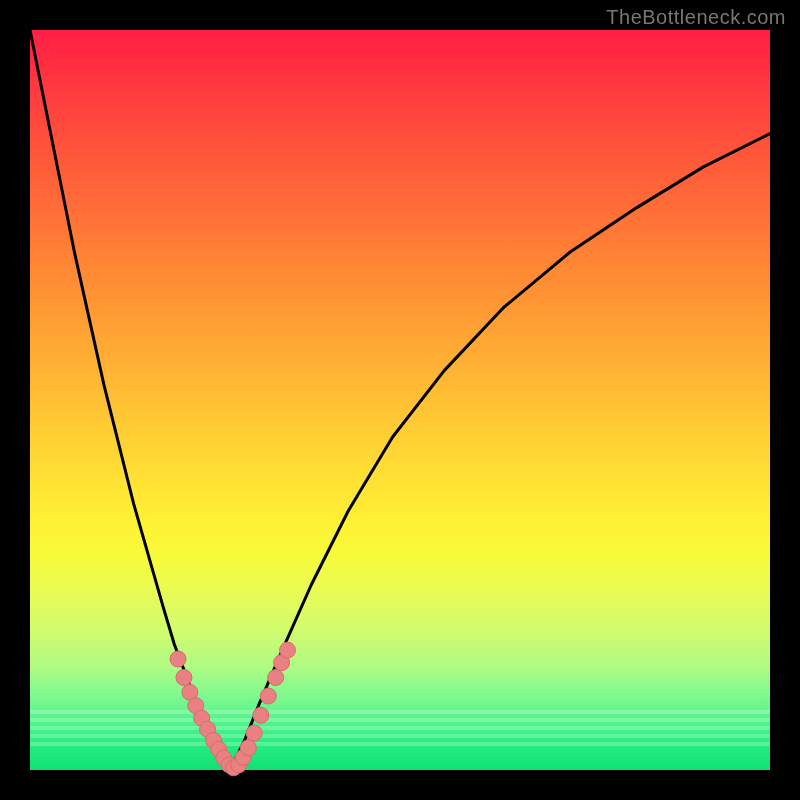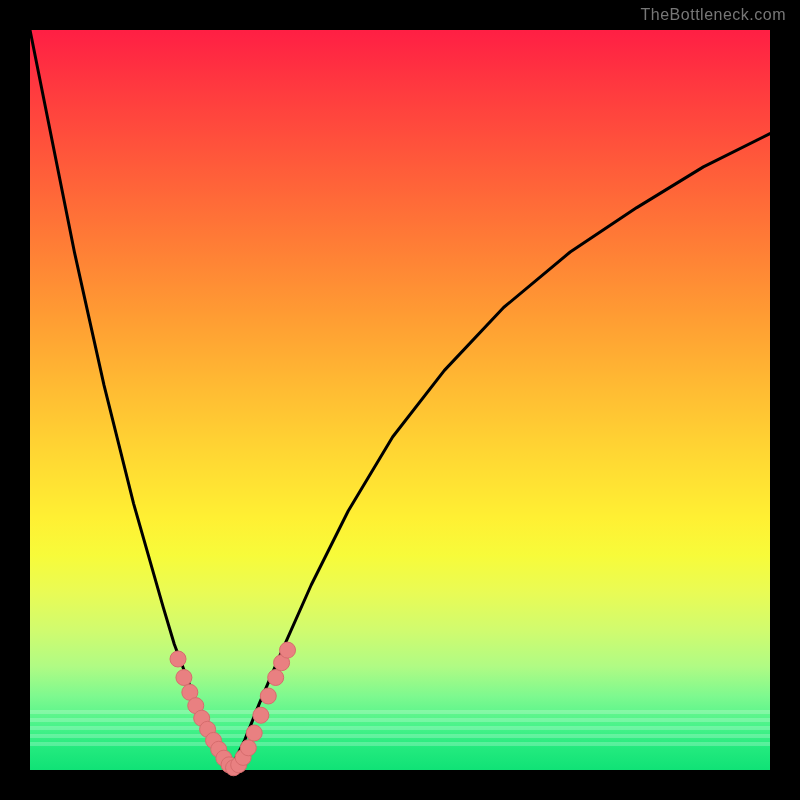--- a/index.html
+++ b/index.html
@@ -48,21 +48,21 @@
     left: 0;
     right: 0;
     height: 4px;
     background: rgba(255,255,255,0.22);
   }
   .watermark {
     position: absolute;
     top: 6px;
     right: 14px;
     color: #777;
-    font-size: 16px;
+    font-size: 20px;
     font-weight: 500;
     letter-spacing: 0.5px;
     user-select: none;
   }
   svg.curves {
     position: absolute;
     left: 0;
     top: 0;
     width: 740px;
     height: 740px;

